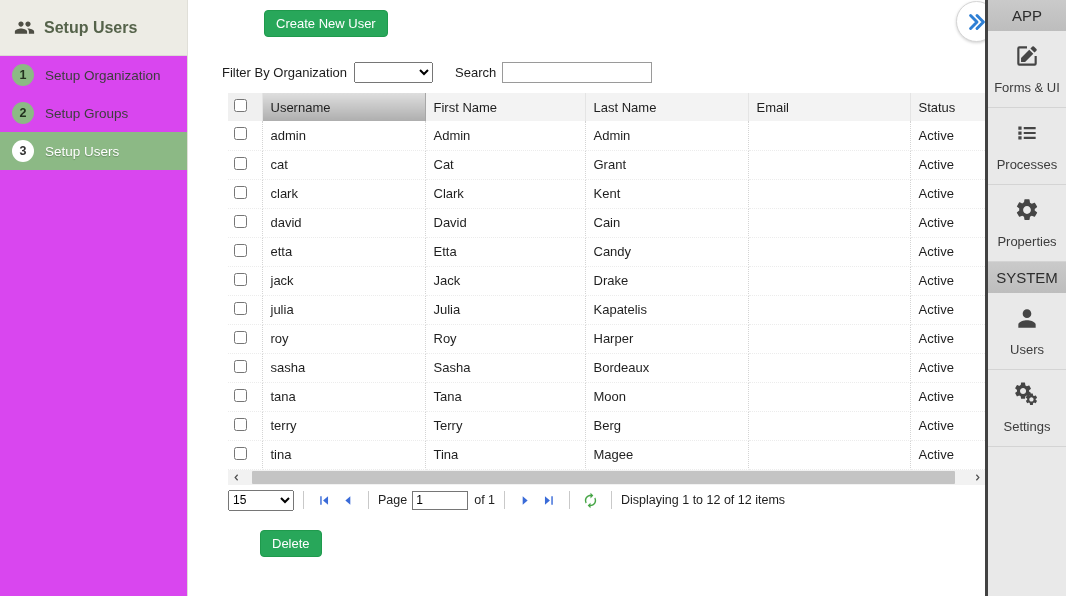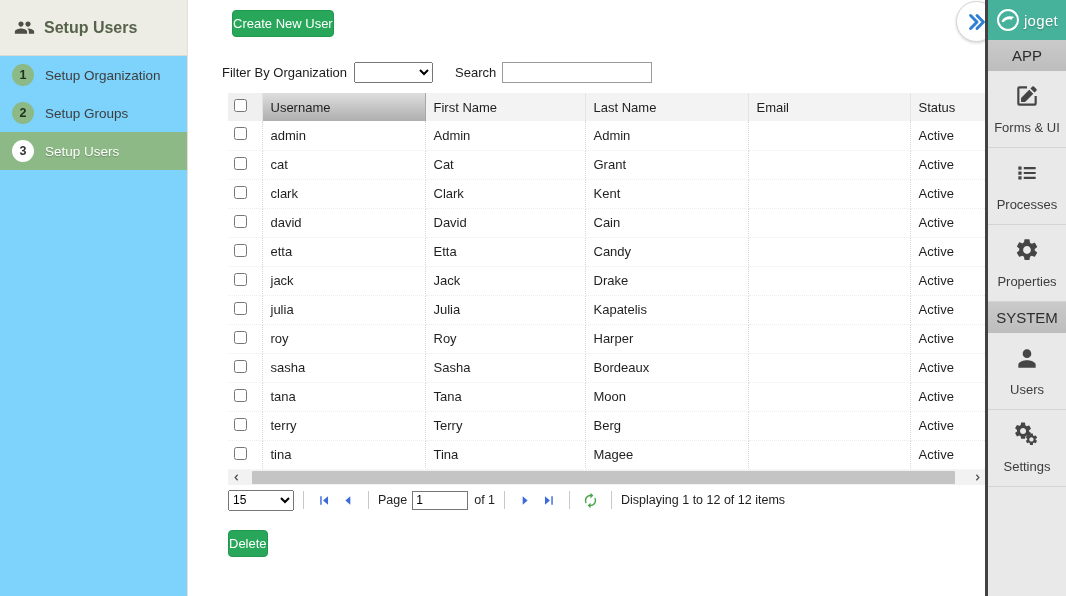--- a/index.html
+++ b/index.html
@@ -2,35 +2,35 @@
 <html><head>
 <meta charset="utf-8">
 <style>
   * { margin:0; padding:0; box-sizing:border-box; }
   html,body { background:#fff; }
   body { font-family:"Liberation Sans", sans-serif; }
   .screen { position:relative; width:1066px; height:596px; background:#fff; overflow:hidden;
             --green:#28a75a; --wizgreen:#8cb985; --teal:#47b29b; --blue:#3a6bd8; --refresh:#46a546; }
 
   
-  .wizard { position:absolute; left:0; top:0; width:188px; height:596px; background:#7dd3fc; border-right:1px solid #e0dfd8; }
+  .wizard { position:absolute; left:0; top:0; width:188px; height:596px; background:#d946ef; border-right:1px solid #e0dfd8; }
   .wizard-header { height:56px; background:#edece5; border-bottom:1px solid #dbdad2; display:flex; align-items:center; padding-left:14px; gap:9px; }
   .wizard-header svg { width:21px; height:21px; fill:#4e4e44; }
   .wizard-title { font-size:16px; font-weight:bold; color:#55634a; }
   .steps { list-style:none; }
   .step { height:38px; display:flex; align-items:center; gap:11px; padding-left:12px; font-size:13.5px; color:#3d3d3d; cursor:pointer; }
   .step-num { width:22px; height:22px; border-radius:50%; background:var(--wizgreen); color:#23321f;
               font-size:12.5px; font-weight:bold; display:flex; align-items:center; justify-content:center; flex:0 0 22px; }
   .step.active { background:var(--wizgreen); color:#fff; text-shadow:0 1px 1px rgba(0,0,0,.25); }
   .step.active .step-num { background:#fff; color:#333; text-shadow:none; }
 
   
   .main { position:absolute; left:188px; top:0; width:797px; height:596px; background:#fff; }
   .btn { display:inline-block; background:var(--green); color:#fff; font-size:13px; border:1px solid #1f9a4d;
-         border-radius:4px; padding:5px 0; cursor:pointer; font-family:inherit; }
+         border-radius:4px; padding:5px 11px; cursor:pointer; font-family:inherit;margin-left:32px; }
   #create-btn { position:absolute; left:44px; top:10px; }
   #delete-btn { position:absolute; left:40px; top:530px; }
 
   .filter-row { position:absolute; left:34px; top:62px; display:flex; align-items:center; font-size:13px; color:#1c1c1c; }
   .filter-row select { width:79px; height:21px; margin-left:7px; font-size:12px; }
   .filter-row .search-label { margin-left:22px; }
   .filter-row input { width:150px; height:21px; margin-left:6px; border:1px solid #9a9a9a; font-size:12px; padding:0 4px; }
 
   
   .table-clip { position:absolute; left:40px; top:93px; width:757px; height:377px; overflow:hidden; }
@@ -283,27 +283,20 @@
   </main>
 
   <div class="collapse-handle">
     <svg viewBox="0 0 24 24">
         <path d="M5 5l7 7-7 7"></path>
         <path d="M12 5l7 7-7 7"></path>
       </svg>
   </div>
 
   <aside class="appbar">
-    <div class="logo">
-      <svg viewBox="0 0 24 24">
-        <circle cx="12" cy="12" r="10" fill="none" stroke="#ffffff" stroke-width="2"></circle>
-        <path d="M5.5 13.2c2.2-4.4 8.2-6.2 12.8-4.1-1.1.5-2.1 1.5-2.6 2.6-2.6-1.1-6.2-.5-8.1 2.6-.9-.2-1.7-.6-2.1-1.1z" fill="#ffffff"></path>
-      </svg>
-      <span class="logo-text">joget</span>
-    </div>
     <div id="appbar-sections">
         <div class="bar-header">APP</div>
         <div class="bar-item">
           <span><svg viewBox="0 0 24 24" width="26" height="26" fill="#454545">
               <path d="M19 19H5V5h7V3H5a2 2 0 0 0-2 2v14a2 2 0 0 0 2 2h14a2 2 0 0 0 2-2v-7h-2v7z"></path>
               <path d="M17.81 9.94l-3.75-3.75L6.5 13.75V17.5h3.75l7.56-7.56zM20.71 7.04a1 1 0 0 0 0-1.41l-2.34-2.34a1 1 0 0 0-1.41 0l-1.83 1.83 3.75 3.75 1.83-1.83z"></path>
             </svg></span>
           <div class="bar-label">Forms &amp; UI</div>
         </div>
         <div class="bar-item">

